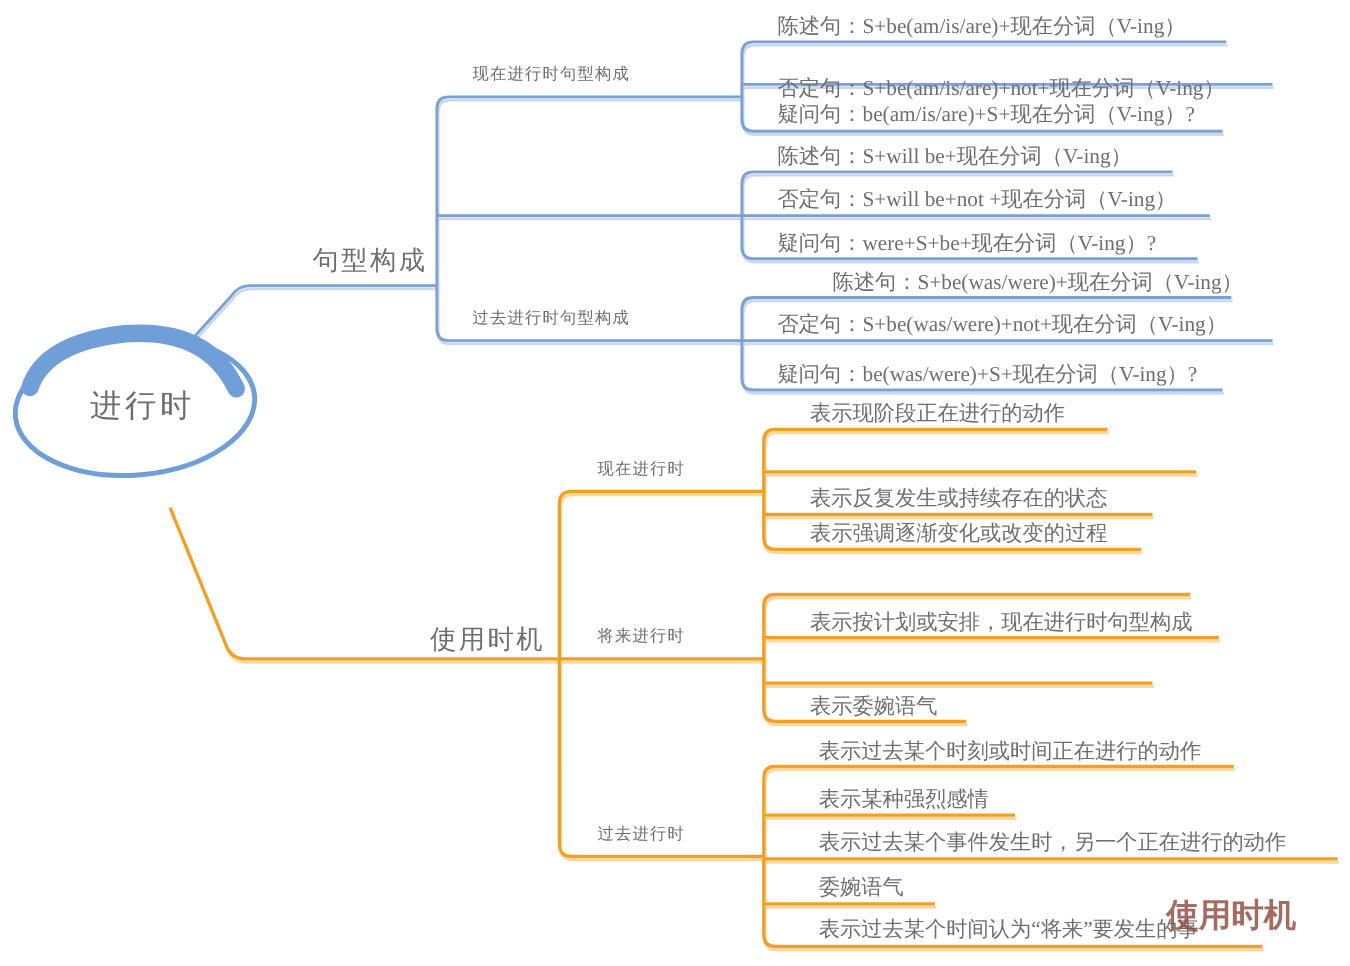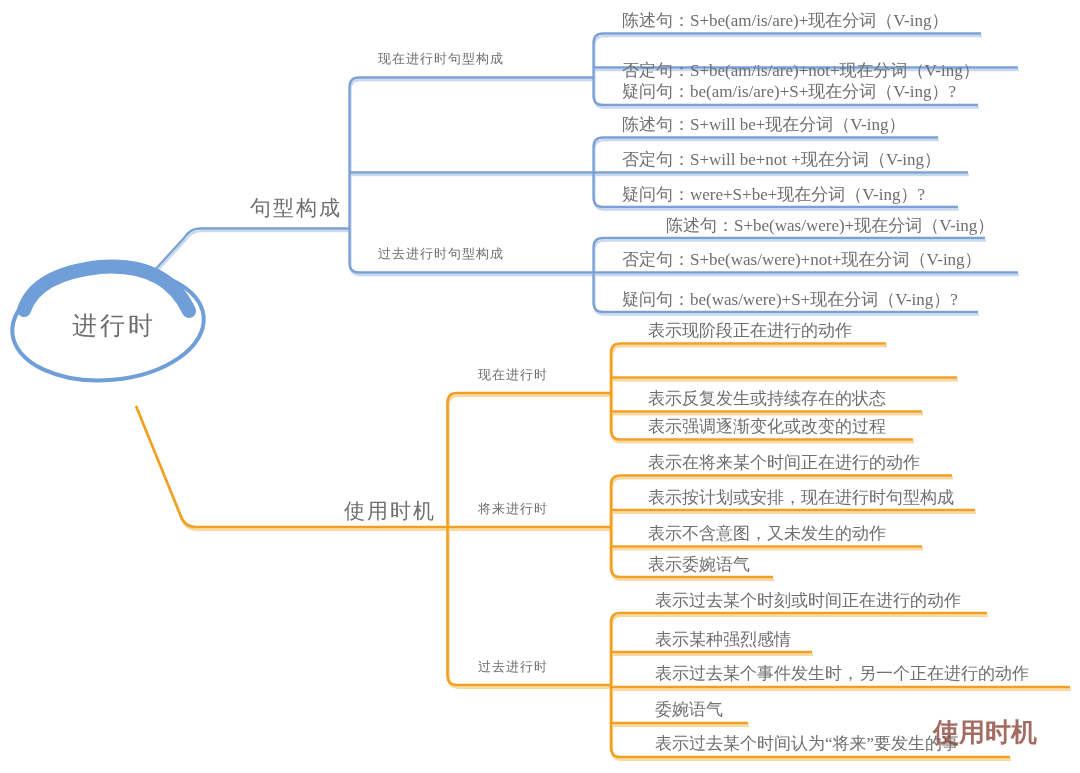--- a/index.html
+++ b/index.html
@@ -96,23 +96,21 @@
   <div class="node leaf" style="left:622px;top:290px;">疑问句：be(was/were)+S+现在分词（V-ing）?</div>
 
   <div class="node lvl2" style="left:478px;top:368px;">现在进行时</div>
   <div class="node lvl2" style="left:478px;top:502px;">将来进行时</div>
   <div class="node lvl2" style="left:478px;top:660px;">过去进行时</div>
 
   <div class="node leaf" style="left:648px;top:321px;">表示现阶段正在进行的动作</div>
   <div class="node leaf" style="left:648px;top:389px;">表示反复发生或持续存在的状态</div>
   <div class="node leaf" style="left:648px;top:417px;">表示强调逐渐变化或改变的过程</div>
 
-  <div class="node leaf" style="left:648px;top:453px;">表示在将来某个时间正在进行的动作</div>
   <div class="node leaf" style="left:648px;top:488px;">表示按计划或安排，现在进行时句型构成</div>
-  <div class="node leaf" style="left:648px;top:524px;">表示不含意图，又未发生的动作</div>
   <div class="node leaf" style="left:648px;top:555px;">表示委婉语气</div>
 
   <div class="node leaf" style="left:655px;top:591px;">表示过去某个时刻或时间正在进行的动作</div>
   <div class="node leaf" style="left:655px;top:630px;">表示某种强烈感情</div>
   <div class="node leaf" style="left:655px;top:664px;">表示过去某个事件发生时，另一个正在进行的动作</div>
   <div class="node leaf" style="left:655px;top:700px;">委婉语气</div>
   <div class="node leaf" style="left:655px;top:734px;">表示过去某个时间认为“将来”要发生的事</div>
 
   <div class="watermark">使用时机</div>
 

